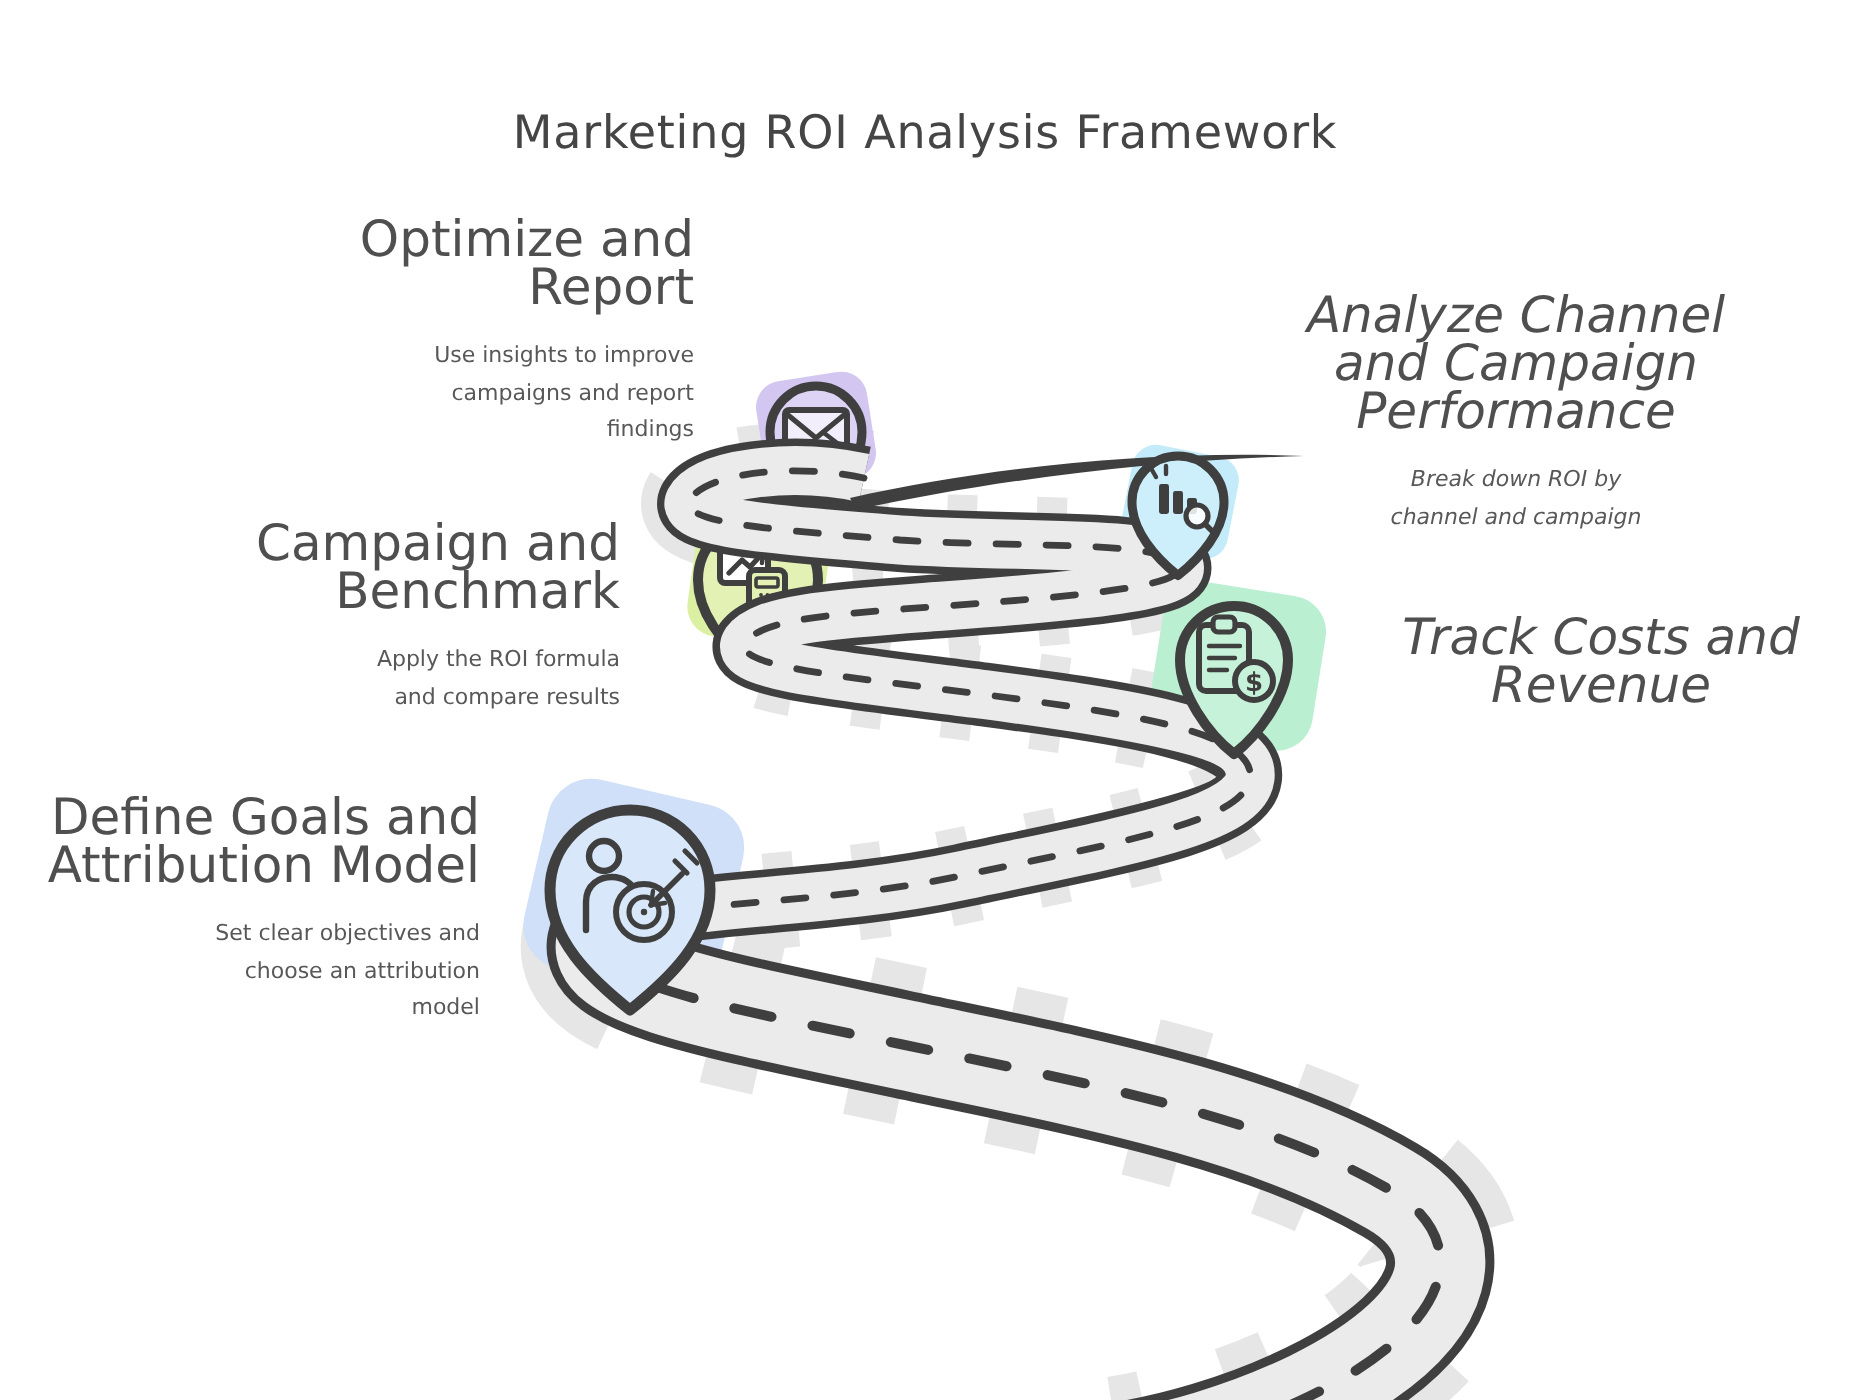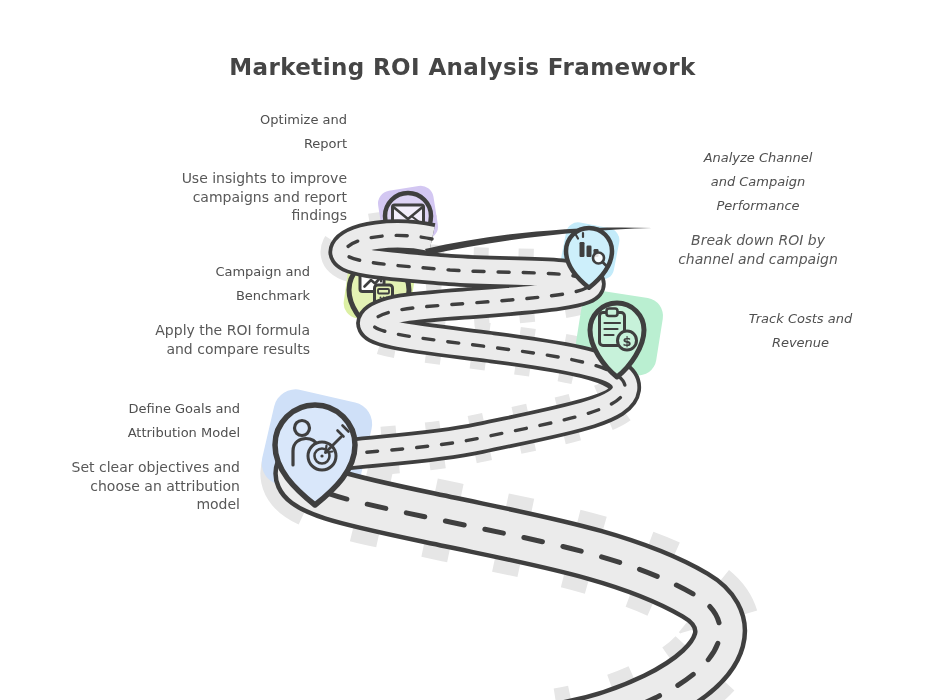--- a/index.html
+++ b/index.html
@@ -3,27 +3,27 @@
 <meta charset="utf-8">
 <style>
   html, body { margin:0; padding:0; background:#ffffff; }
   .canvas {
     position:relative; width:925px; height:700px; background:#ffffff;
     overflow:hidden; font-family:"DejaVu Sans","Liberation Sans",sans-serif;
   }
   .canvas svg.roadmap { position:absolute; left:0; top:0; }
   .page-title {
     position:absolute; top:54px; left:0; width:925px;
-    text-align:center; font-size:23px; font-weight:bold;
+    text-align:center; font-size:23px; font-weight:normal;
     letter-spacing:0.4px; color:#454545; margin:0;
   }
   .step { position:absolute; }
   .step .line { white-space:nowrap; }
-  .step-heading { font-size:13px; line-height:24px; color:#4f4f4f; }
-  .step-desc { margin-top:13px; font-size:14px; line-height:18.5px; color:#585858; }
+  .step-heading { font-size:25px; line-height:24px; color:#4f4f4f; }
+  .step-desc { margin-top:13px; font-size:11px; line-height:18.5px; color:#585858; }
   .align-right { text-align:right; }
   .align-left { text-align:center;font-style:italic; }
   .step-optimize  { left:117px; top:108px; width:230px; }
   .step-analyze   { left:638px; top:146px; width:240px; }
   .step-calculate { left:80px;  top:260px; width:230px; }
   .step-track     { left:688px; top:307px; width:225px; }
   .step-define    { left:10px;  top:397px; width:230px; }
   .ink-line  { stroke:#3f3f3f; fill:none; stroke-linecap:round; stroke-linejoin:round; }
   .ink-shape { stroke:#3f3f3f; stroke-linejoin:round; }
 </style>

